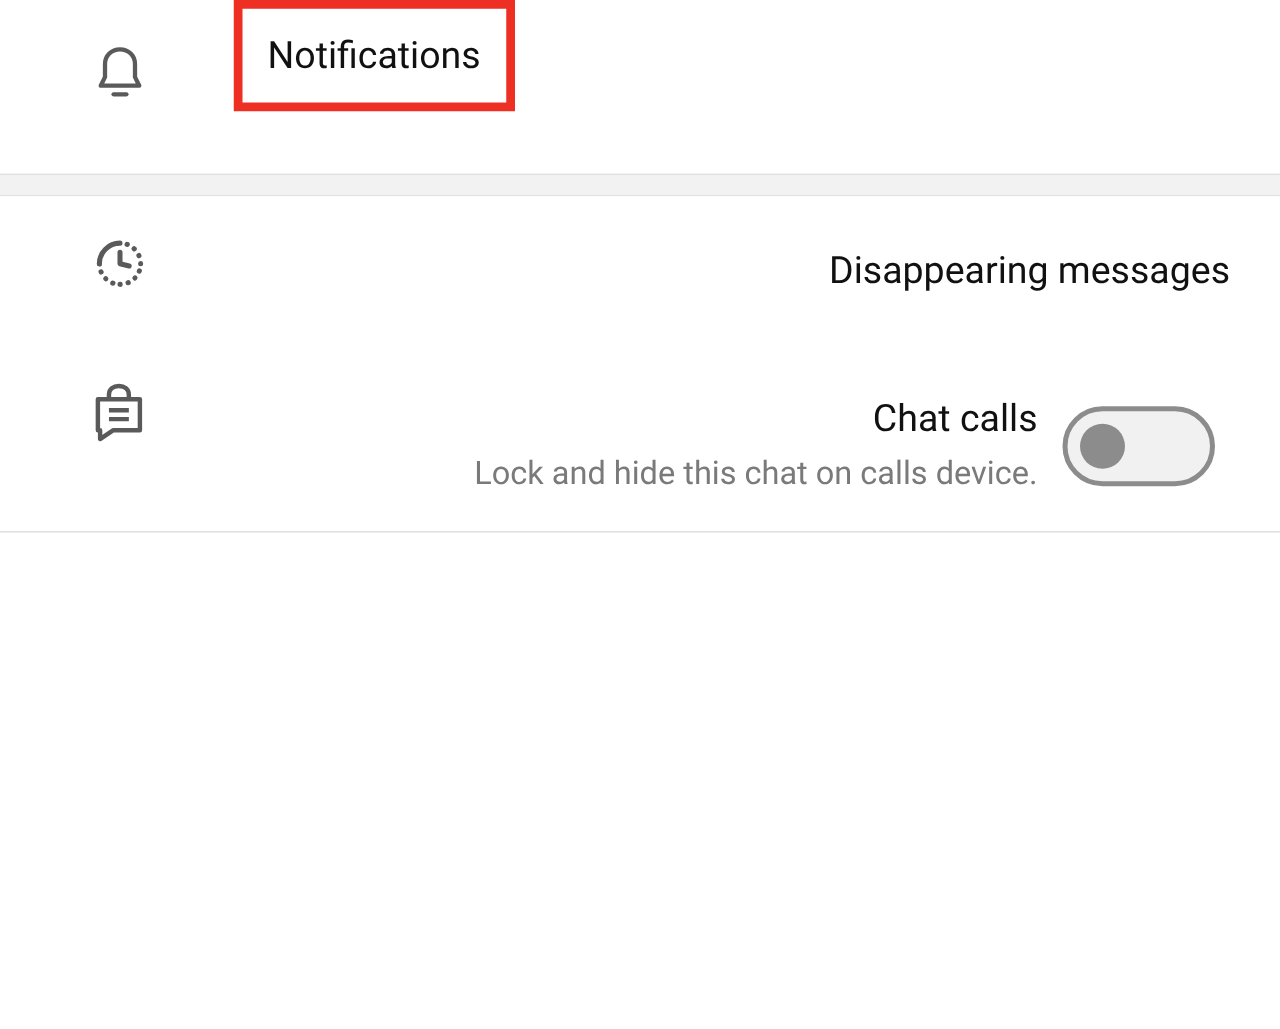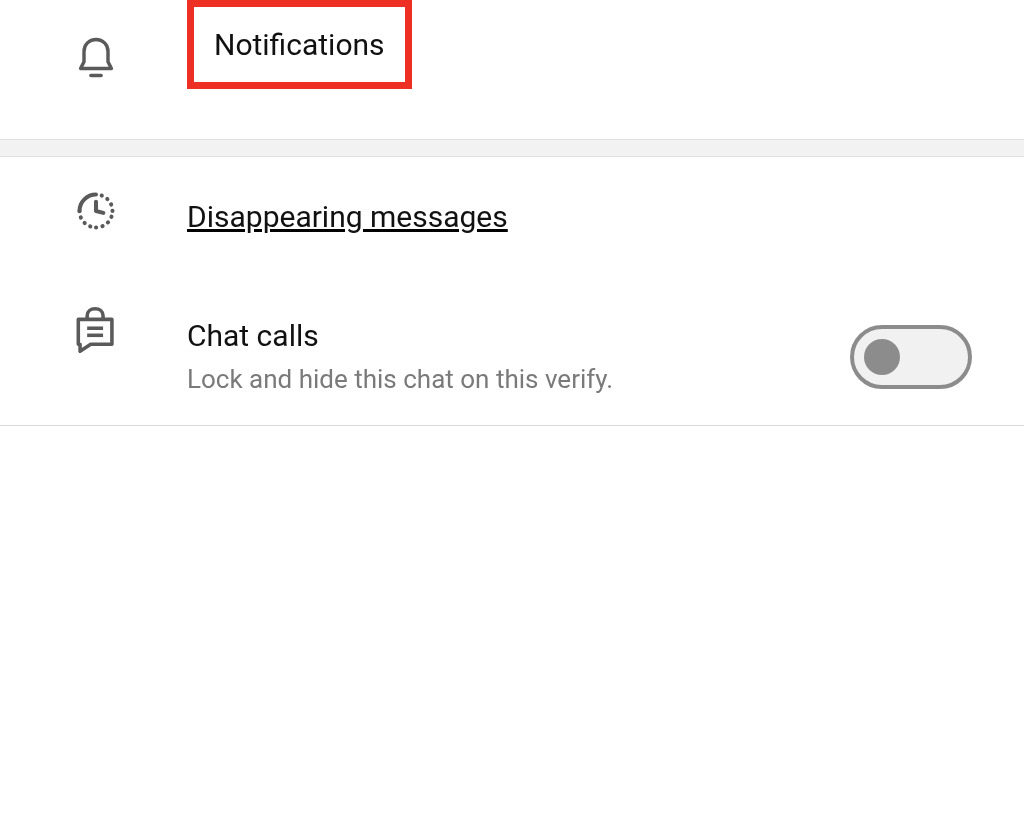--- a/index.html
+++ b/index.html
@@ -25,20 +25,21 @@
       background: #f2f2f2;
       border-top: 1px solid #e0e0e0;
       border-bottom: 1px solid #e0e0e0;
     }
     .item {
       display: flex;
       align-items: flex-start;
       padding: 44px 40px 26px 72px;
       position: relative;
       cursor: pointer;
+      text-align: right;
     }
     .item-icon {
       position: absolute;
       left: 72px;
       top: 50%;
       transform: translateY(-50%);
       width: 48px;
       height: 48px;
       display: flex;
       align-items: center;
@@ -86,21 +87,20 @@
       padding-top: 44px;
       padding-bottom: 50px;
     }
     .item.encryption {
       padding-top: 50px;
       padding-bottom: 40px;
     }
     .item.disappearing {
       padding-top: 40px;
       padding-bottom: 40px;
-      text-decoration: underline;
     }
     .item.chatlock {
       padding-top: 40px;
       padding-bottom: 24px;
       align-items: center;
     }
     .item.chatlock .item-content {
       padding-right: 20px;
     }
     .toggle {
@@ -177,21 +177,21 @@
       <div class="item-icon top-align">
         <svg width="46" height="50" viewBox="0 0 26 28" fill="none" stroke="#5a5a5a" stroke-width="2">
           <path d="M8 8 L8 6 C8 3.5 10 2 12.5 2 C15 2 17 3.5 17 6 L17 8"></path>
           <path d="M3 8 L22 8 L22 22 L10 22 L4 26 L4 22 L3 22 Z" stroke-linejoin="round"></path>
           <line x1="8" y1="13" x2="17" y2="13"></line>
           <line x1="8" y1="17" x2="17" y2="17"></line>
         </svg>
       </div>
       <div class="item-content">
         <span class="item-title">Chat calls</span>
-        <span class="item-subtitle">Lock and hide this chat on this verify.</span>
+        <span class="item-subtitle">Lock and hide this chat on calls device.</span>
       </div>
       <div class="toggle">
         <div class="toggle-knob"></div>
       </div>
     </div>
 
   </div>
 
   <div class="bottom-line"></div>
 

